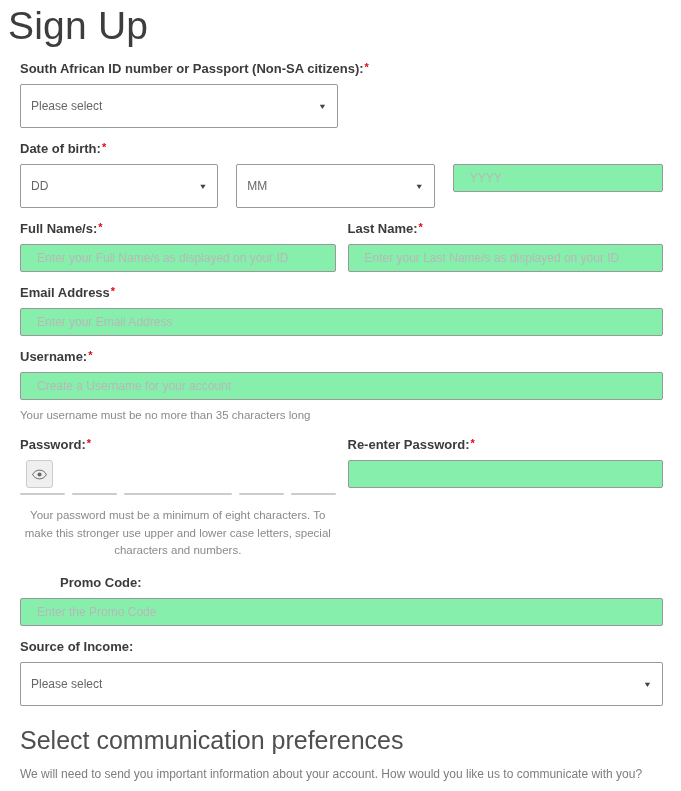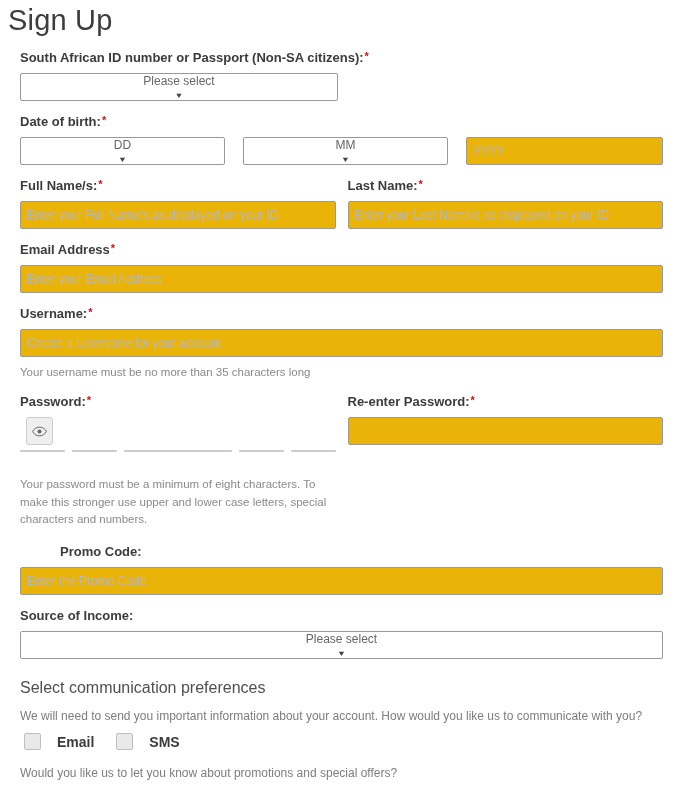--- a/index.html
+++ b/index.html
@@ -4,21 +4,21 @@
 <style>
   * { box-sizing: border-box; margin: 0; padding: 0; }
   html, body { background: #ffffff; }
   body {
     width: 681px;
     font-family: "Liberation Sans", "DejaVu Sans", sans-serif;
     color: #3b3b3b;
   }
   .page { width: 681px; padding: 2px 0 10px 0; background: #fff; }
   h1.page-title {
-    font-size: 29px;
+    font-size: 39px;
     font-weight: 300;
     color: #3d3d3d;
     margin: 2px 0 4px 8px;
     letter-spacing: 0.2px;
   }
   .form { margin: 0 18px 0 20px; }
 
   .lbl {
     display: block;
     font-size: 13px;
@@ -33,40 +33,39 @@
     vertical-align: top;
     margin-left: 1px;
   }
 
   .input {
     display: block;
     width: 100%;
     height: 28px;
     border: 1px solid #999;
     border-radius: 2px;
-    padding: 0 6px;
+    padding: 0 16px;
     font-family: "Liberation Sans", sans-serif;
     font-size: 12px;
     color: #555;
-    background: #eab308;
+    background: #86efac;
     outline: none;
   }
   .input::placeholder { color: #b8b8b8; opacity: 1; }
 
   .select {
-    height: 28px;
+    height: 44px;
     border: 1px solid #999;
     border-radius: 2px;
     background: #fff;
     display: flex;
     align-items: center;
     justify-content: space-between;
     padding: 0 10px;
     cursor: pointer;
-    flex-direction: column;
   }
   .select-value { font-size: 12px; color: #666; }
   .caret { font-size: 9px; color: #444; transform: scaleY(0.85); }
 
   .w-narrow { width: 318px; }
 
   .row { display: flex; }
   .gap18 { gap: 18px; }
   .gap12 { gap: 12px; }
   .col { flex: 1; min-width: 0; }
@@ -94,21 +93,21 @@
     justify-content: center;
     cursor: pointer;
     padding: 0;
   }
   .strength { display: flex; gap: 7px; margin-top: 5px; }
   .strength .seg { height: 2px; background: #ccc; border-radius: 1px; }
   .seg.s1, .seg.s2, .seg.s4, .seg.s5 { flex: 1; }
   .seg.s3 { flex: 2.4; }
 
   h2.section-heading {
-    font-size: 16px;
+    font-size: 25px;
     font-weight: 300;
     color: #4f4f4f;
     margin: 20px 0 10px 0;
   }
   .para {
     font-size: 12px;
     color: #7d7d7d;
     margin: 6px 0 8px 0;
     line-height: 1.5;
   }
@@ -193,21 +192,21 @@
             </span>
           </button>
         </div>
         <div class="strength">
           <span class="seg s1"></span>
           <span class="seg s2"></span>
           <span class="seg s3"></span>
           <span class="seg s4"></span>
           <span class="seg s5"></span>
         </div>
-        <div class="hint hint-narrow" style="margin-top:24px;">Your password must be a minimum of eight characters. To make this stronger use upper and lower case letters, special characters and numbers.</div>
+        <div class="hint hint-narrow" style="margin-top:12px;text-align:center;">Your password must be a minimum of eight characters. To make this stronger use upper and lower case letters, special characters and numbers.</div>
       </div>
       <div class="col">
         <label class="lbl"><span>Re-enter Password:</span><sup class="req">*</sup></label>
         <input class="input" type="password" style="">
       </div>
     </div>
 
     <label class="lbl" style="margin-top:16px;padding-left:40px;"><span>Promo Code:</span></label>
     <input class="input" type="text" placeholder="Enter the Promo Code" style="">
 

